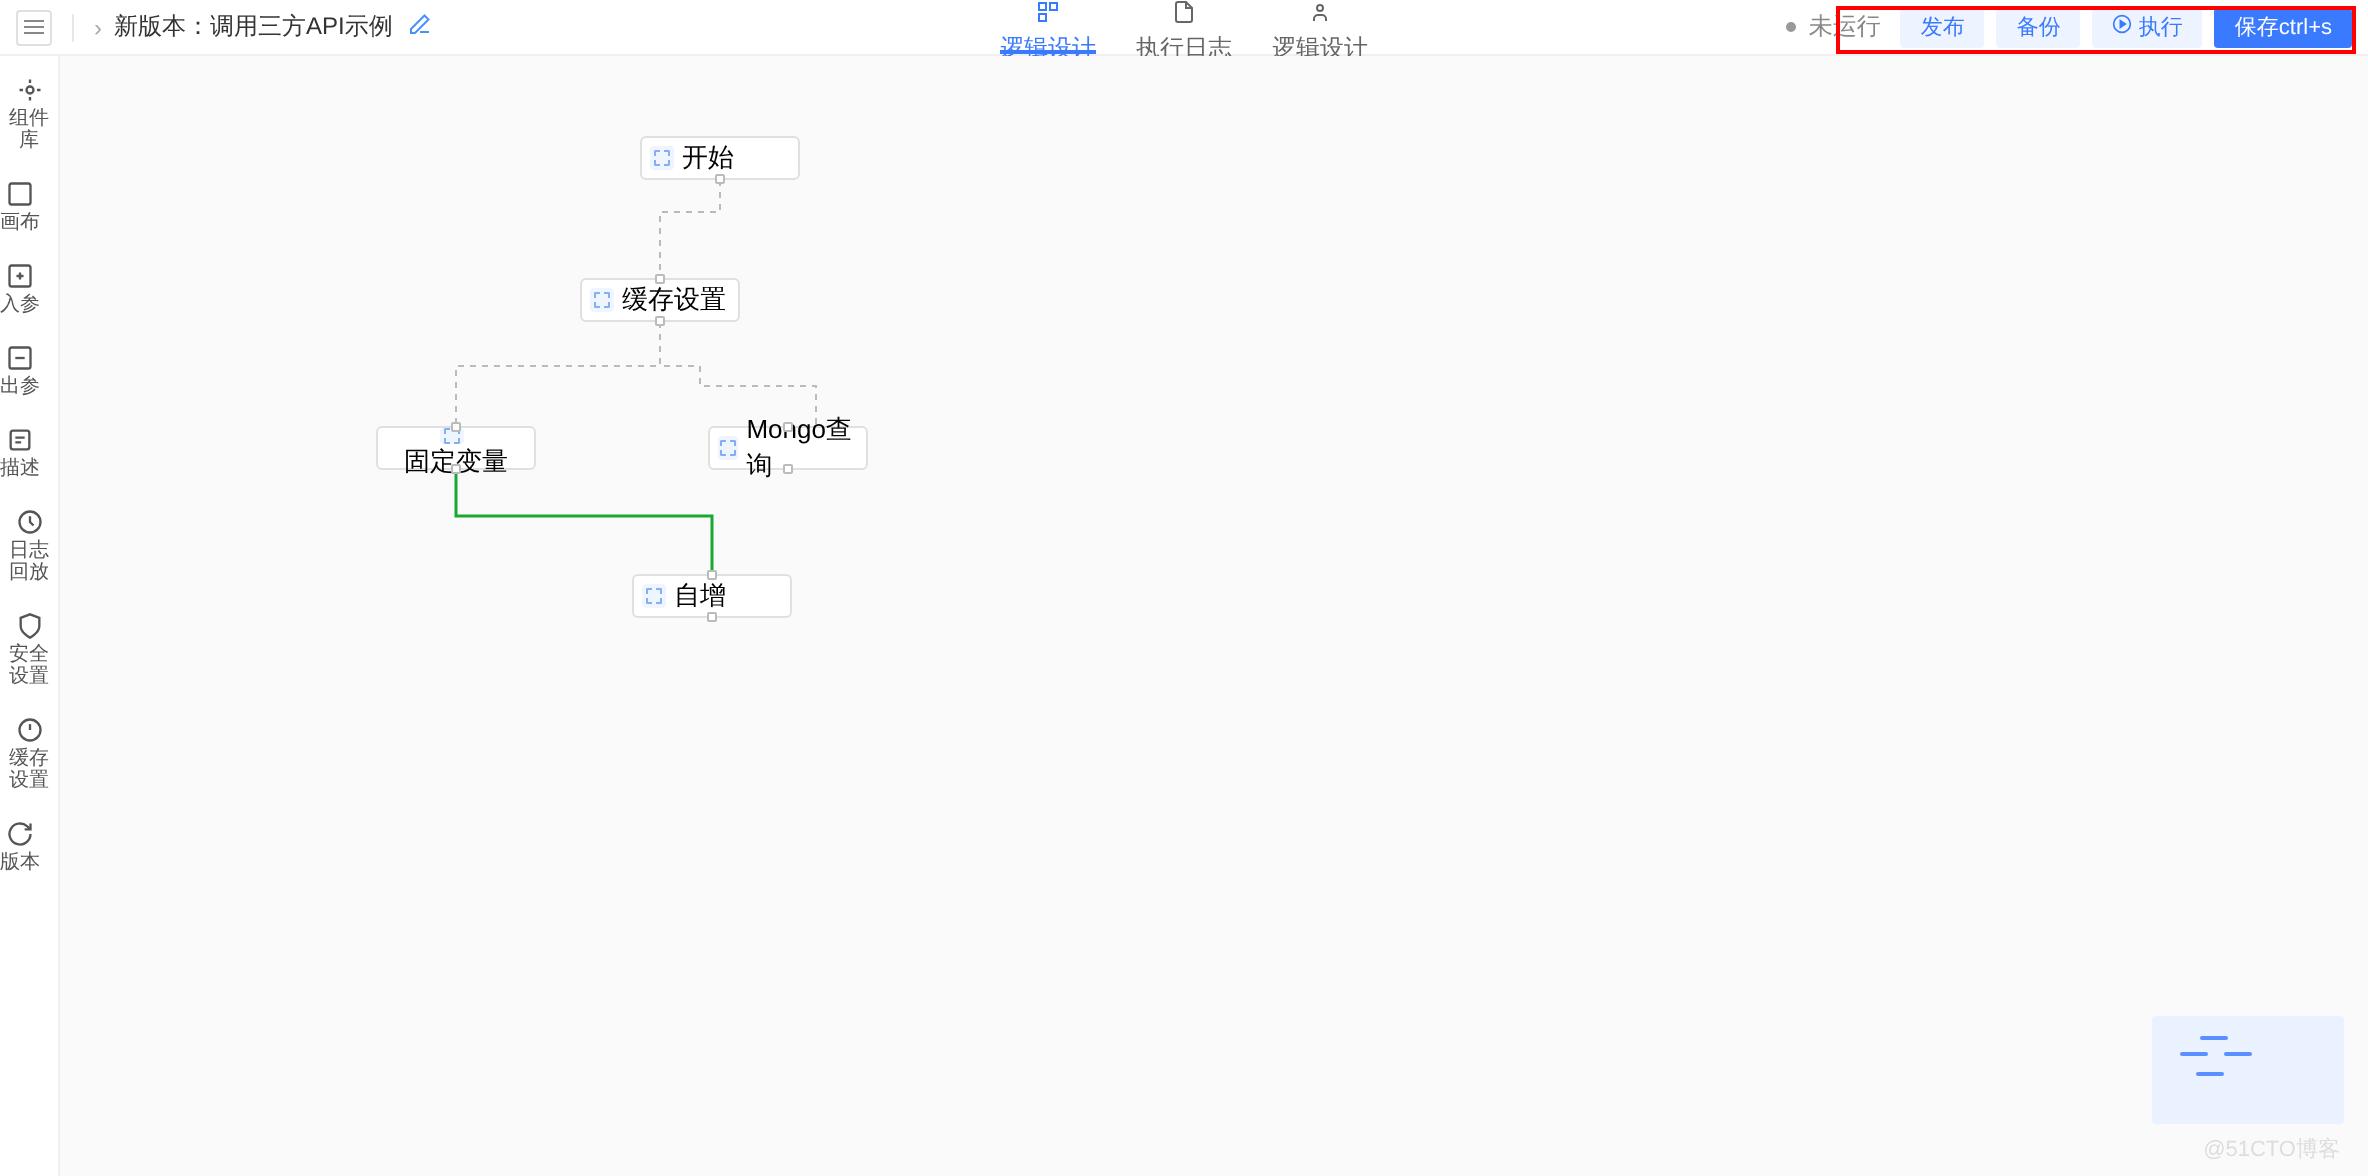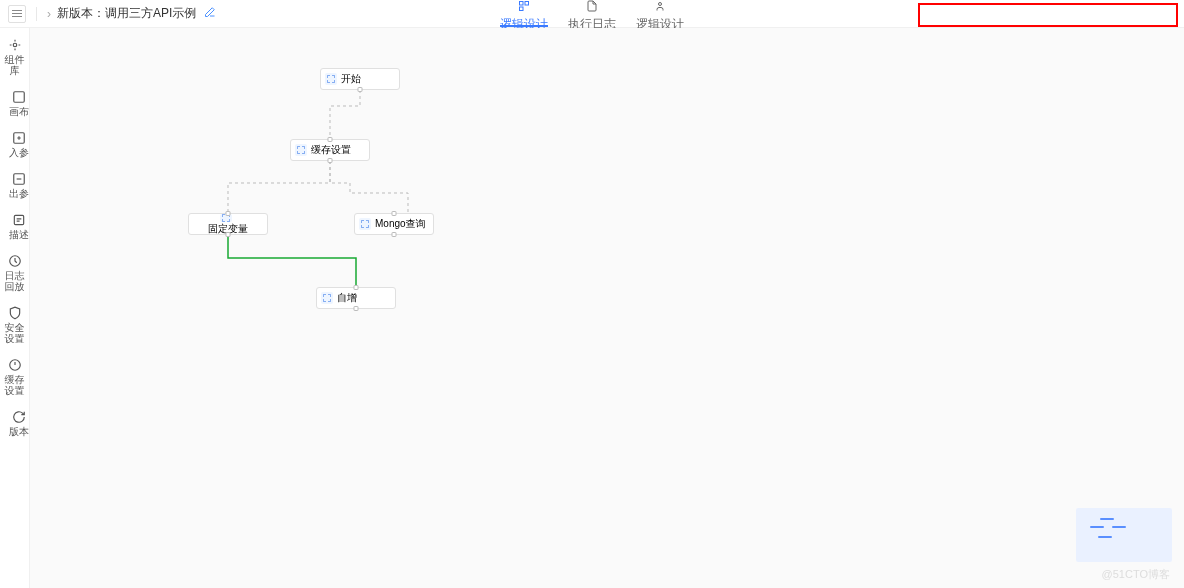--- a/index.html
+++ b/index.html
@@ -20,28 +20,28 @@
     
     .actions-right { position: absolute; right: 8px; display: flex; align-items: center; gap: 6px; }
     .highlight-box { position: absolute; border: 2px solid #ff0000; top: 3px; right: 6px; width: 260px; height: 24px; pointer-events: none; }
     .status-dot { width: 5px; height: 5px; border-radius: 50%; background: #999; }
     .status-text { color: #888; margin-right: 4px; }
     .btn { height: 20px; padding: 0 10px; border-radius: 2px; font-size: 11px; display: flex; align-items: center; cursor: pointer; border: none; }
     .btn-light { background: #eef4ff; color: #3a7aff; }
     .btn-primary { background: #3a7aff; color: #fff; }
     .btn-exec-icon { margin-right: 3px; }
     
-    .left-rail { position: absolute; left: 0; top: 28px; width: 30px; bottom: 0; border-right: 1px solid #f0f0f0; display: flex; flex-direction: column; align-items: flex-end; padding-top: 10px; gap: 14px; }
+    .left-rail { position: absolute; left: 0; top: 28px; width: 30px; bottom: 0; border-right: 1px solid #f0f0f0; display: flex; flex-direction: column; align-items: flex-start; padding-top: 10px; gap: 14px; }
     .rail-item { display: flex; flex-direction: column; align-items: center; gap: 2px; cursor: pointer; color: #555; }
     .rail-icon { width: 14px; height: 14px; display: flex; align-items: center; justify-content: center; }
     .rail-label { font-size: 10px; line-height: 1.1; text-align: center; color: #555; }
     
     .canvas { position: absolute; left: 30px; top: 28px; right: 0; bottom: 0; background: #fafafa; }
     
-    .node { position: absolute; width: 80px; height: 22px; background: #fff; border: 1px solid #e0e0e0; border-radius: 3px; display: flex; align-items: center; padding: 0 4px; font-size: 10px; }
+    .node { position: absolute; width: 80px; height: 22px; background: #fff; border: 1px solid #e0e0e0; border-radius: 3px; display: flex; align-items: center; padding: 0 4px; font-size: 13px; }
     .node-handle { width: 12px; height: 12px; background: #eef5ff; border-radius: 2px; margin-right: 4px; display: flex; align-items: center; justify-content: center; }
     .node-handle::before { content: ""; width: 6px; height: 6px; border: 1px dashed #86aef2; border-radius: 1px; }
     .port { position: absolute; width: 5px; height: 5px; border: 1px solid #bbb; background: #fff; border-radius: 1px; }
     .port-b { bottom: -3px; left: 50%; transform: translateX(-50%); }
     .port-t { top: -3px; left: 50%; transform: translateX(-50%); }
     
     svg.connector { position: absolute; top: 0; left: 0; width: 100%; height: 100%; pointer-events: none; }
     .dashed { stroke: #bbb; stroke-width: 1; stroke-dasharray: 3 3; fill: none; }
     .solid-green { stroke: #19a933; stroke-width: 1.5; fill: none; }
     
@@ -93,20 +93,34 @@
       <span class="tab-icon">
           <svg width="12" height="12" viewBox="0 0 24 24" fill="none" stroke="currentColor" stroke-width="2">
             <circle cx="12" cy="8" r="3"></circle>
             <path d="M6 21v-2a4 4 0 0 1 4-4h4a4 4 0 0 1 4 4v2"></path>
           </svg>
         </span>
       <span>逻辑设计</span>
     </div>
   </div>
 
+  <div class="actions-right">
+    <span class="status-dot"></span>
+    <span class="status-text">未运行</span>
+    <button class="btn btn-light">发布</button>
+    <button class="btn btn-light">备份</button>
+    <button class="btn btn-light">
+      <span class="btn-exec-icon"><svg width="10" height="10" viewBox="0 0 24 24" fill="none" stroke="currentColor" stroke-width="2">
+            <circle cx="12" cy="12" r="10"></circle>
+            <polygon points="10 8 16 12 10 16 10 8" fill="currentColor"></polygon>
+          </svg></span>
+      <span>执行</span>
+    </button>
+    <button class="btn btn-primary">保存ctrl+s</button>
+  </div>
   <div class="highlight-box"></div>
 </div>
 
 <div class="left-rail">
   <div class="rail-item">
     <span class="rail-icon">
         <svg width="14" height="14" viewBox="0 0 24 24" fill="none" stroke="currentColor" stroke-width="2">
           <circle cx="12" cy="12" r="3"></circle>
           <path d="M12 3v3M12 18v3M3 12h3M18 12h3"></path>
         </svg>

